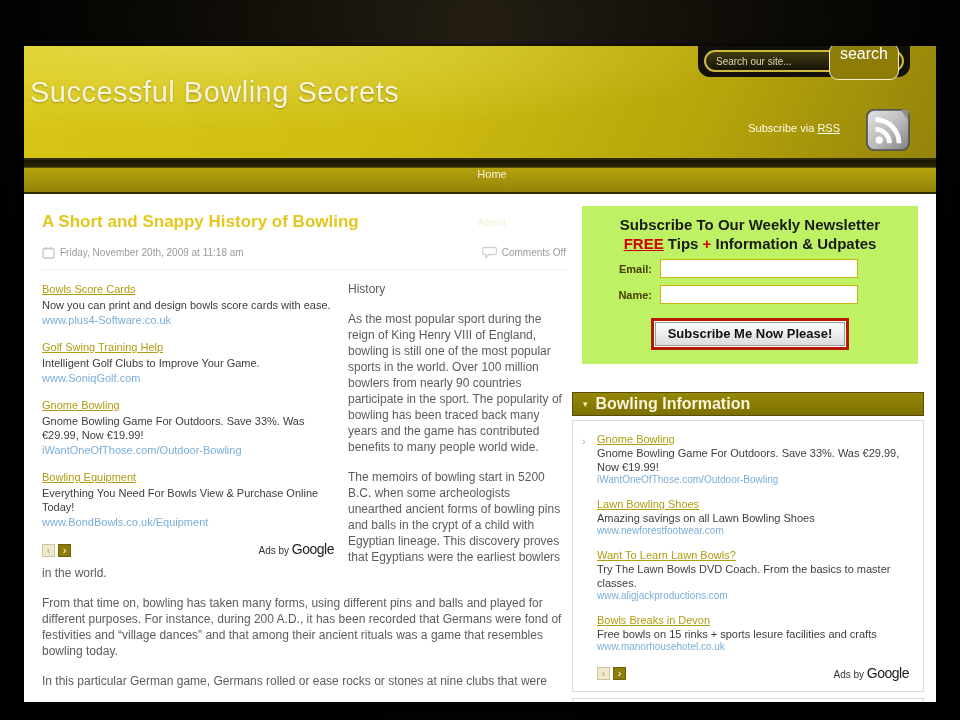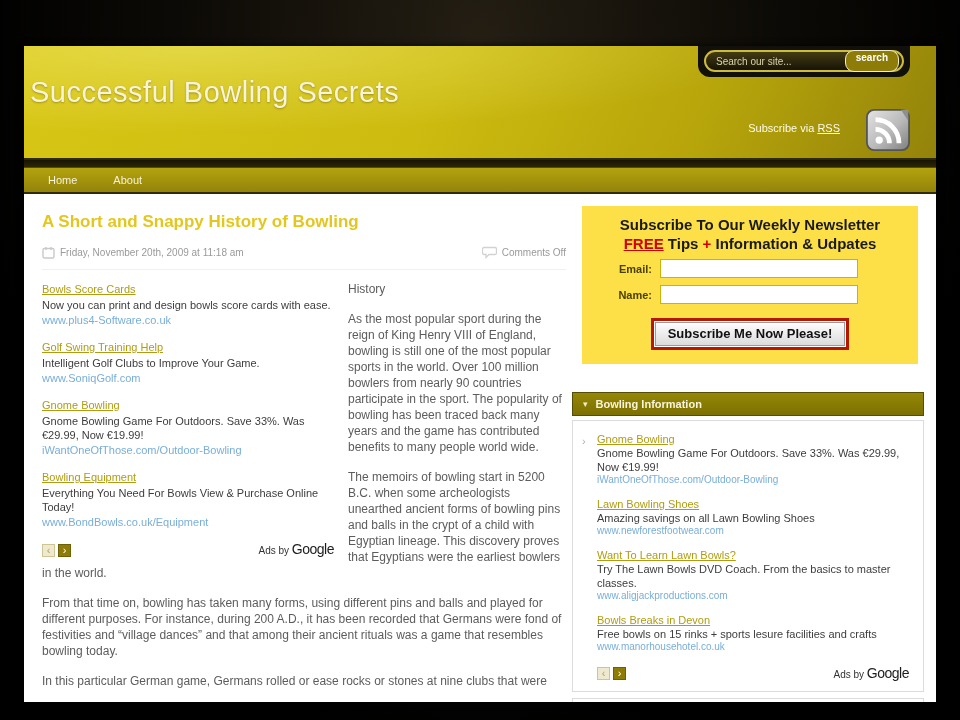--- a/index.html
+++ b/index.html
@@ -21,32 +21,32 @@
   .site-title { position:absolute; left:6px; top:30px; font-size:29px; color:#f8f4da;
             letter-spacing:.5px; text-shadow:0 1px 2px rgba(90,80,0,.45); }
 
   .search-wrap { position:absolute; top:0px; right:26px; width:212px; height:31px;
             background:#12100a; border-radius:0 0 12px 12px; padding:4px 6px 5px 6px; z-index:3; }
   .search-pill { display:flex; align-items:center; height:22px; border:2px solid #cdbb3a;
             border-radius:11px; background:linear-gradient(#433c12,#171307); padding:0 3px 0 10px; }
   .search-input { flex:1; min-width:0; background:transparent; border:none; outline:none;
             color:#e9e3bf; font-size:10px; font-family:"Liberation Sans",sans-serif; }
   .search-input::placeholder { color:#d8d2ab; }
-  .search-btn { flex:none; font-size:10px; font-weight:bold; color:#fff; background:#8d7d08;
-            border:1px solid #f2ecc8; border-radius:9px; padding:1px 10px 8px; cursor:pointer; }
+  .search-btn { flex:none; font-size:16px; font-weight:normal; color:#fff; background:#8d7d08;
+            border:1px solid #f2ecc8; border-radius:9px; padding:1px 10px 16px; cursor:pointer; }
 
   .subscribe-row { position:absolute; right:96px; top:76px; font-size:11px; color:#fdfbe8; z-index:2; }
   .subscribe-row a { color:#fdfbe8; }
   .rss-icon { position:absolute; right:24px; top:62px; width:48px; height:44px; z-index:2; }
 
   
   .head-gap { height:7px; background:linear-gradient(#171405,#2c2705); }
   .nav { height:27px; background:linear-gradient(#b4a30d,#93830a);
          border-top:1px solid #554c06; border-bottom:2px solid #2e2a04;
-         display:flex; align-items:center; padding-left:24px; gap:36px; }
+         display:flex; align-items:center; padding-left:24px; gap:36px;flex-direction:column; }
   .nav a { color:#f6f2d8; font-size:11px; text-decoration:none; }
 
   
   .content { display:flex; background:#fff; }
   .main { width:548px; padding:18px 6px 0 18px; }
   .sidebar { width:364px; padding:10px 6px 0 0; }
 
   .post-title { font-size:17px; font-weight:bold; color:#e4c71e; margin-bottom:14px; }
   .meta { display:flex; align-items:center; font-size:10px; color:#9a9a9a;
           padding-bottom:10px; border-bottom:1px solid #f0f0f0; margin-bottom:11px; }
@@ -63,38 +63,38 @@
   .ad-url { color:#79aed9; cursor:pointer; }
   .ad-foot { display:flex; align-items:center; margin-top:4px; }
   .pager { display:flex; gap:3px; }
   .pg { width:13px; height:13px; font-size:11px; line-height:11px; text-align:center; cursor:pointer; }
   .pg.prev { background:#efe9cf; border:1px solid #cfc493; color:#b3a468; }
   .pg.next { background:#8d7d08; border:1px solid #6d6006; color:#fff; }
   .adsby { margin-left:auto; font-size:10px; color:#333; }
   .adsby .g { font-family:Liberation Sans, sans-serif; font-size:14px; color:#1c1c1c; letter-spacing:-.5px;margin-top:30px; }
 
   
-  .newsletter { margin:2px 12px 0 10px; background:#fde047; padding:10px 12px 14px; text-align:center; }
+  .newsletter { margin:2px 12px 0 10px; background:#bef264; padding:10px 12px 14px; text-align:center; }
   .nl-t1 { font-size:15px; font-weight:bold; color:#1a1a1a; }
   .nl-t2 { font-size:15px; font-weight:bold; color:#1a1a1a; margin-top:2px; margin-bottom:3px; }
   .nl-t2 .free { color:#d40000; text-decoration:underline; }
   .nl-t2 .plus { color:#d40000; }
   .nl-row { display:flex; align-items:center; margin:7px 0 0 14px; }
   .nl-row label { width:44px; text-align:right; margin-right:8px; font-size:11px; font-weight:bold; color:#4a4000; }
   .nl-row input { width:198px; height:19px; border:1px solid #c9b40a; background:#fff; padding:0 4px;
                   font-size:11px; font-family:"Liberation Sans",sans-serif; }
   .nl-btn-wrap { display:inline-block; margin-top:14px; border:3px solid #b51700; background:#fff; padding:1px; }
   .nl-btn { font-size:13px; font-weight:bold; color:#111; background:linear-gradient(#fdfdfd,#dcdcdc);
             border:1px solid #9a9a9a; padding:3px 12px 4px; cursor:pointer;
             font-family:"Liberation Sans",sans-serif; }
 
   .info-bar { margin:28px 6px 0 0; height:24px; background:linear-gradient(#958706,#7c7003);
               border:1px solid #564d04; display:flex; align-items:center; padding-left:10px; }
   .info-bar .tri { color:#f3eec2; font-size:9px; margin-right:8px; }
-  .info-bar .lbl { color:#f8f5dc; font-size:11px; font-weight:bold; }
+  .info-bar .lbl { color:#f8f5dc; font-size:16px; font-weight:bold; }
 
   .info-box { margin:4px 6px 0 0; border:1px solid #dcdcdc; background:#fff; padding:12px 14px 10px 24px;
               position:relative; font-size:11px; }
   .info-box .bullet { position:absolute; left:9px; top:14px; color:#b0b0b0; font-size:11px; }
   .sb-ad { margin-bottom:13px; }
   .sb-ad .ad-url { font-size:10px; }
 
   .stub-box { margin:6px 6px 0 0; border:1px solid #dcdcdc; height:40px; background:#fff; }
 </style>
 </head>

